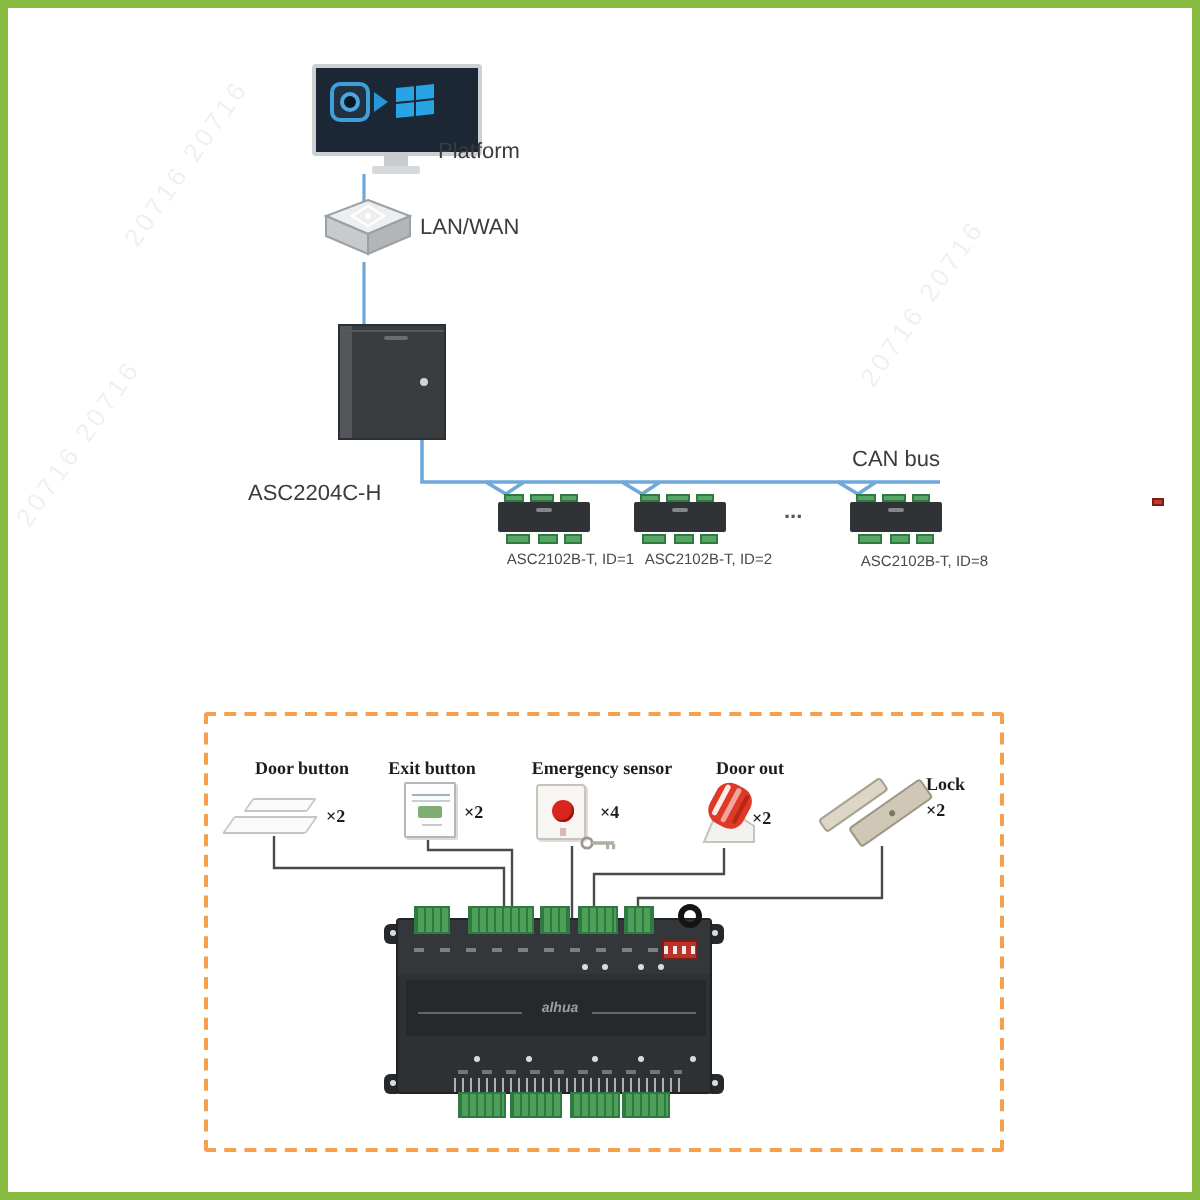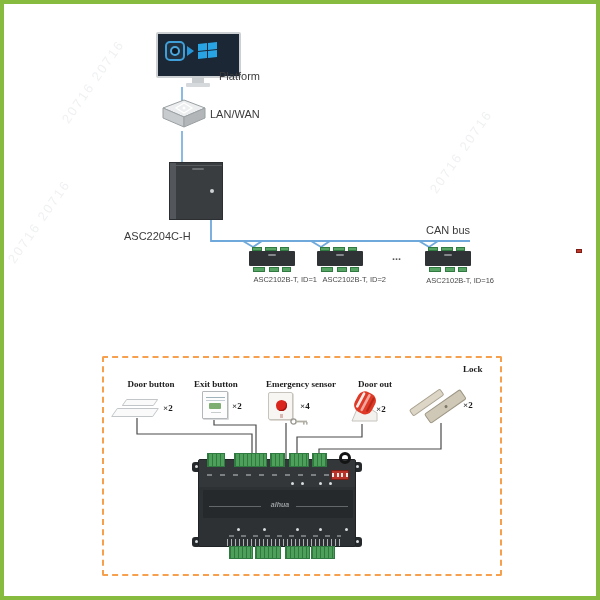--- a/index.html
+++ b/index.html
@@ -160,21 +160,21 @@
     <circle cx="24" cy="9" r="1.5" fill="#ffffff"></circle>
   </svg>
   <span class="lbl" style="left:206px;top:104px;">LAN/WAN</span>
 
   <div class="cabinet">
     <div class="hinge"></div>
     <div class="topline"></div>
     <div class="logo-dash"></div>
     <div class="knob"></div>
   </div>
-  <span class="lbl" style="left:120px;top:226px;">ASC2204C-H</span>
+  <span class="lbl" style="left:120px;top:237px;">ASC2204C-H</span>
 
   <span class="lbl" style="left:422px;top:220px;">CAN bus</span>
 
   <div class="module" style="left:245px;top:243px;">
     <div class="seg" style="left:3px;top:0;width:10px;"></div>
       <div class="seg" style="left:16px;top:0;width:12px;"></div>
       <div class="seg" style="left:31px;top:0;width:9px;"></div>
     <div class="body"></div>
       <div class="dip"></div>
       <div class="mlogo"></div>
@@ -199,29 +199,29 @@
       <div class="seg" style="left:31px;top:0;width:9px;"></div>
     <div class="body"></div>
       <div class="mlogo"></div>
     <div class="segb" style="left:4px;top:20px;width:12px;"></div>
       <div class="segb" style="left:20px;top:20px;width:10px;"></div>
       <div class="segb" style="left:33px;top:20px;width:9px;"></div>
   </div>
 
   <span class="mod-lbl" style="left:223px;top:271px;">ASC2102B-T, ID=1</span>
   <span class="mod-lbl" style="left:292px;top:271px;">ASC2102B-T, ID=2</span>
-  <span class="mod-lbl" style="left:400px;top:272px;">ASC2102B-T, ID=16</span>
+  <span class="mod-lbl" style="left:400px;top:272px;">ASC2102B-T, ID=8</span>
 
   <div class="dash-box"></div>
 
   <span class="serif-lbl" style="left:115px;top:375px;width:64px;">Door button</span>
   <span class="serif-lbl" style="left:180px;top:375px;width:64px;">Exit button</span>
   <span class="serif-lbl" style="left:253px;top:375px;width:88px;">Emergency sensor</span>
   <span class="serif-lbl" style="left:340px;top:375px;width:62px;">Door out</span>
-  <span class="serif-lbl" style="left:459px;top:360px;width:30px;text-align:left;">Lock</span>
+  <span class="serif-lbl" style="left:459px;top:383px;width:30px;text-align:left;">Lock</span>
 
   <span class="qty" style="left:159px;top:399px;">×2</span>
   <span class="qty" style="left:228px;top:397px;">×2</span>
   <span class="qty" style="left:296px;top:397px;">×4</span>
   <span class="qty" style="left:372px;top:400px;">×2</span>
   <span class="qty" style="left:459px;top:396px;">×2</span>
 
   <div class="slab" style="left:120px;top:395px;width:32px;height:7px;"></div>
   <div class="slab" style="left:110px;top:404px;width:42px;height:9px;"></div>
 

